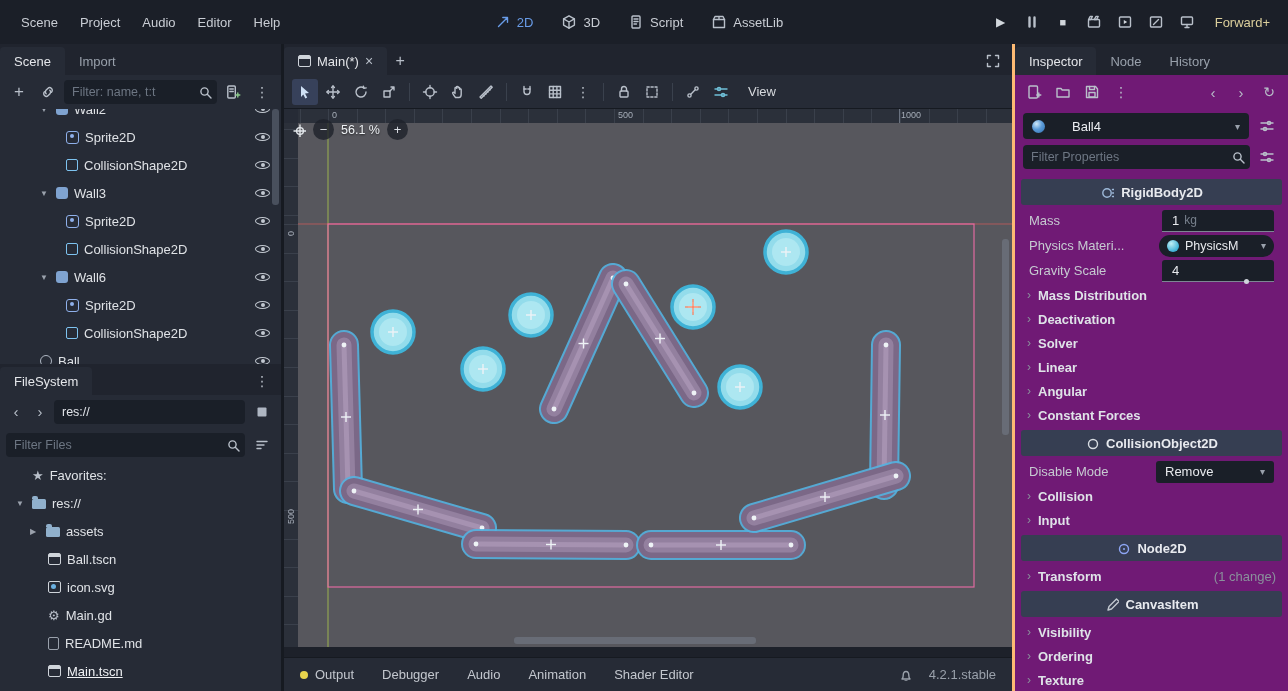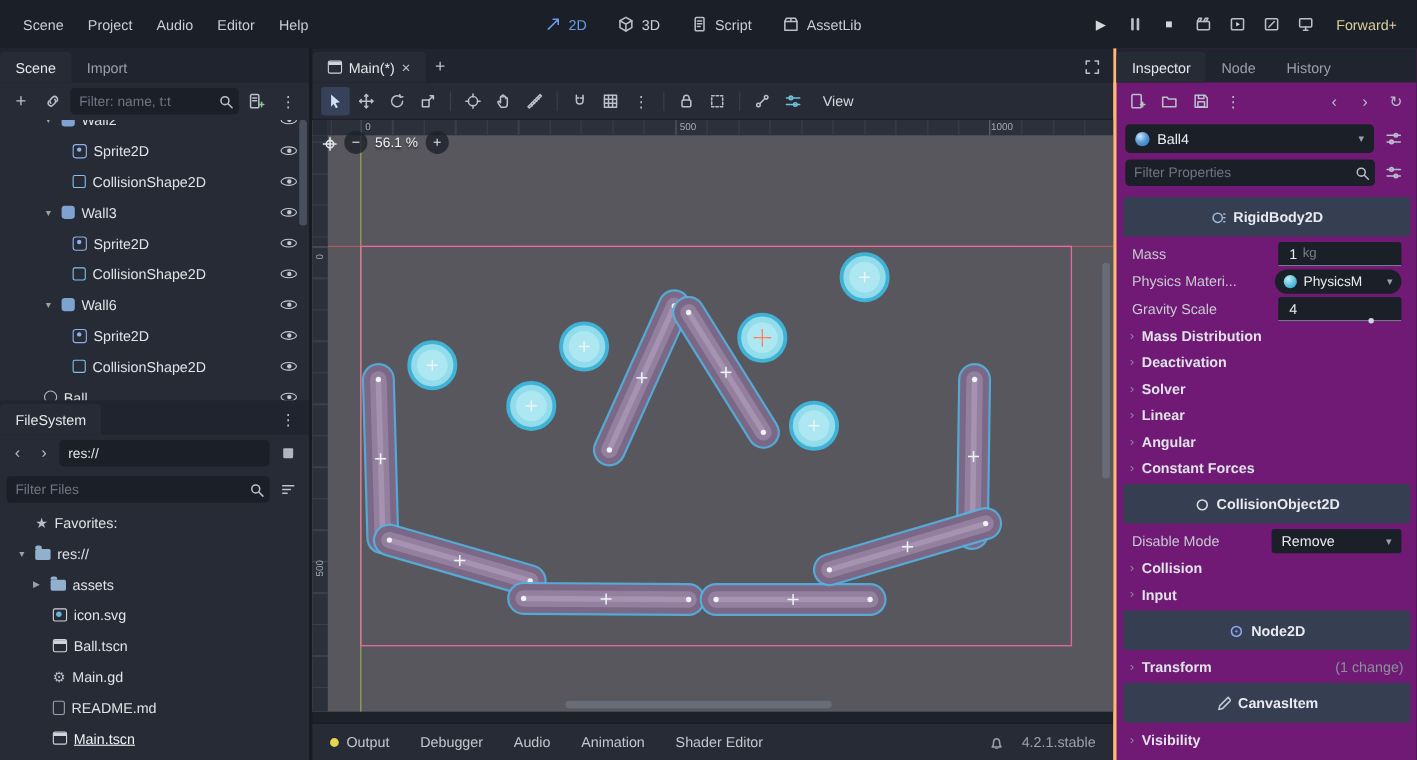--- a/index.html
+++ b/index.html
@@ -96,24 +96,24 @@
   .statusbar { height:34px; flex:none; background:#262b36; border-top:1px solid #161a21; display:flex; align-items:center; gap:28px; padding:0 16px; }
   .status-item { color:#c3c7ce; display:flex; align-items:center; gap:7px; }
   .status-dot { width:8px; height:8px; border-radius:50%; background:var(--status-dot,#e8d44d); flex:none; }
   .version { margin-left:auto; display:flex; align-items:center; gap:18px; color:#9aa1ab; }
 
   
   .insp-toolbar { height:34px; flex:none; display:flex; align-items:center; gap:3px; padding:0 6px; }
   .node-sel-row { display:flex; align-items:center; gap:5px; padding:4px 8px 3px; flex:none; }
   .node-sel { flex:1; height:26px; background:#1a1f28; border-radius:4px; display:flex; align-items:center; gap:7px; padding:0 9px; min-width:0; }
   .ball-ico { width:13px; height:13px; flex:none; border-radius:50%; background:radial-gradient(circle at 35% 30%,#cfe8f8 0%,#5b9bd8 45%,#2f6fb0 100%); }
-  .node-name { color:#eceef2; flex:1; white-space:nowrap; overflow:hidden; }
+  .node-name { color:#eceef2; flex:1; white-space:nowrap; overflow:hidden;margin-left:20px; }
   .insp-filter { display:flex; align-items:center; gap:4px; padding:2px 8px 6px; flex:none; }
   .props { flex:1; overflow:hidden; padding:0 2px; }
-  .cat { height:36px; margin:3px 4px; background:#363e52; border-radius:3px; display:flex; align-items:center; justify-content:center; gap:7px; font-weight:bold; color:#e8eaef; }
+  .cat { height:26px; margin:3px 4px; background:#363e52; border-radius:3px; display:flex; align-items:center; justify-content:center; gap:7px; font-weight:bold; color:#e8eaef; }
   .prop { height:25px; display:flex; align-items:center; padding:0 12px 0 12px; }
   .prop .lbl { flex:1; color:#c6cad1; white-space:nowrap; overflow:hidden; padding-right:6px; }
   .spin { width:112px; height:22px; flex:none; background:#1a1f28; border-radius:3px 3px 0 0; display:flex; align-items:center; gap:5px; padding:0 10px; border-bottom:1px solid #7d8694; position:relative; }
   .spin .v { color:#e8eaee; }
   .spin .suf { color:#78818d; font-size:12px; }
   .spin-grab { position:absolute; bottom:-3px; left:73%; width:5px; height:5px; border-radius:50%; background:#cfd4dc; }
   .res-pill { width:115px; height:22px; flex:none; background:#1a1f28; border-radius:11px; display:flex; align-items:center; gap:6px; padding:0 8px; }
   .res-ico { width:12px; height:12px; flex:none; border-radius:50%; background:radial-gradient(circle at 35% 30%,#bfeef5,#3fb2d6 70%); }
   .res-pill .v { flex:1; color:#e8eaee; font-size:12.5px; white-space:nowrap; overflow:hidden; }
   .opt { width:118px; height:22px; flex:none; background:#1a1f28; border-radius:3px; display:flex; align-items:center; gap:5px; padding:0 9px; }
@@ -347,26 +347,26 @@
           <span class="arrow">▼</span>
           <span class="ic-folder"></span>
           <span class="nm">res://</span>
         </div>
         <div class="row" style="padding-left:30px">
           <span class="arrow">▶</span>
           <span class="ic-folder"></span>
           <span class="nm">assets</span>
         </div>
         <div class="row" style="padding-left:48px">
+          <span class="ic-scene"></span>
+          <span class="nm">Ball.tscn</span>
+        </div>
+        <div class="row" style="padding-left:48px">
           <span class="ic-img"></span>
           <span class="nm">icon.svg</span>
-        </div>
-        <div class="row" style="padding-left:48px">
-          <span class="ic-scene"></span>
-          <span class="nm">Ball.tscn</span>
         </div>
         <div class="row" style="padding-left:48px">
           <span class="glyph" style="font-size:13px">⚙</span>
           <span class="nm">Main.gd</span>
         </div>
         <div class="row" style="padding-left:48px">
           <span class="ic-page"></span>
           <span class="nm">README.md</span>
         </div>
         <div class="row fs-current" style="padding-left:48px">

